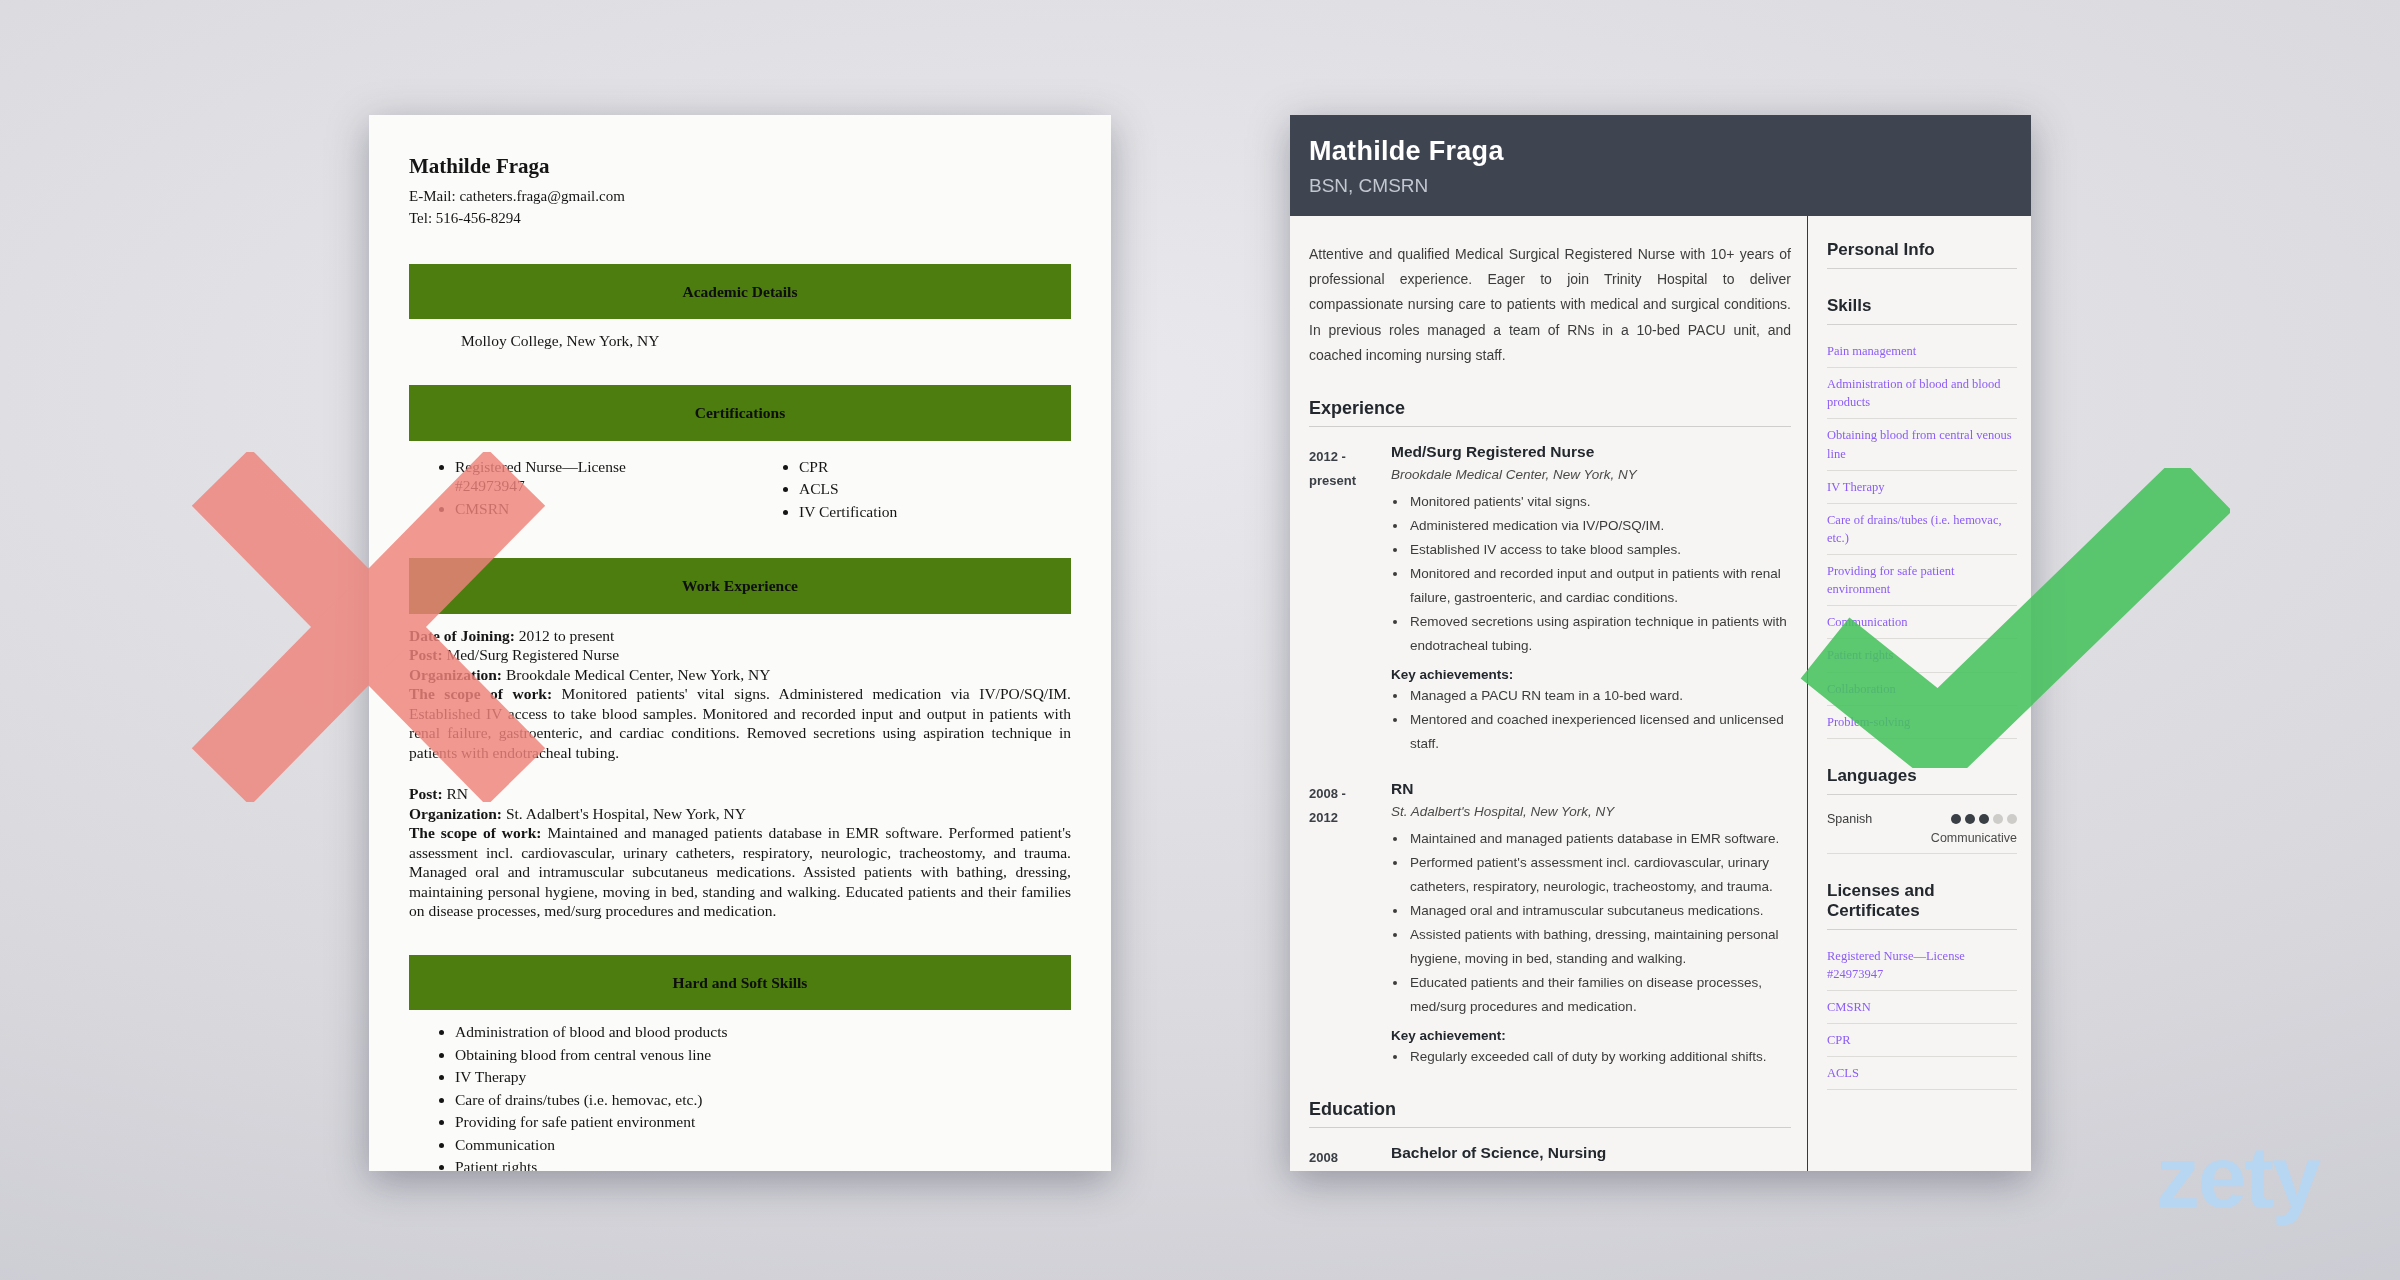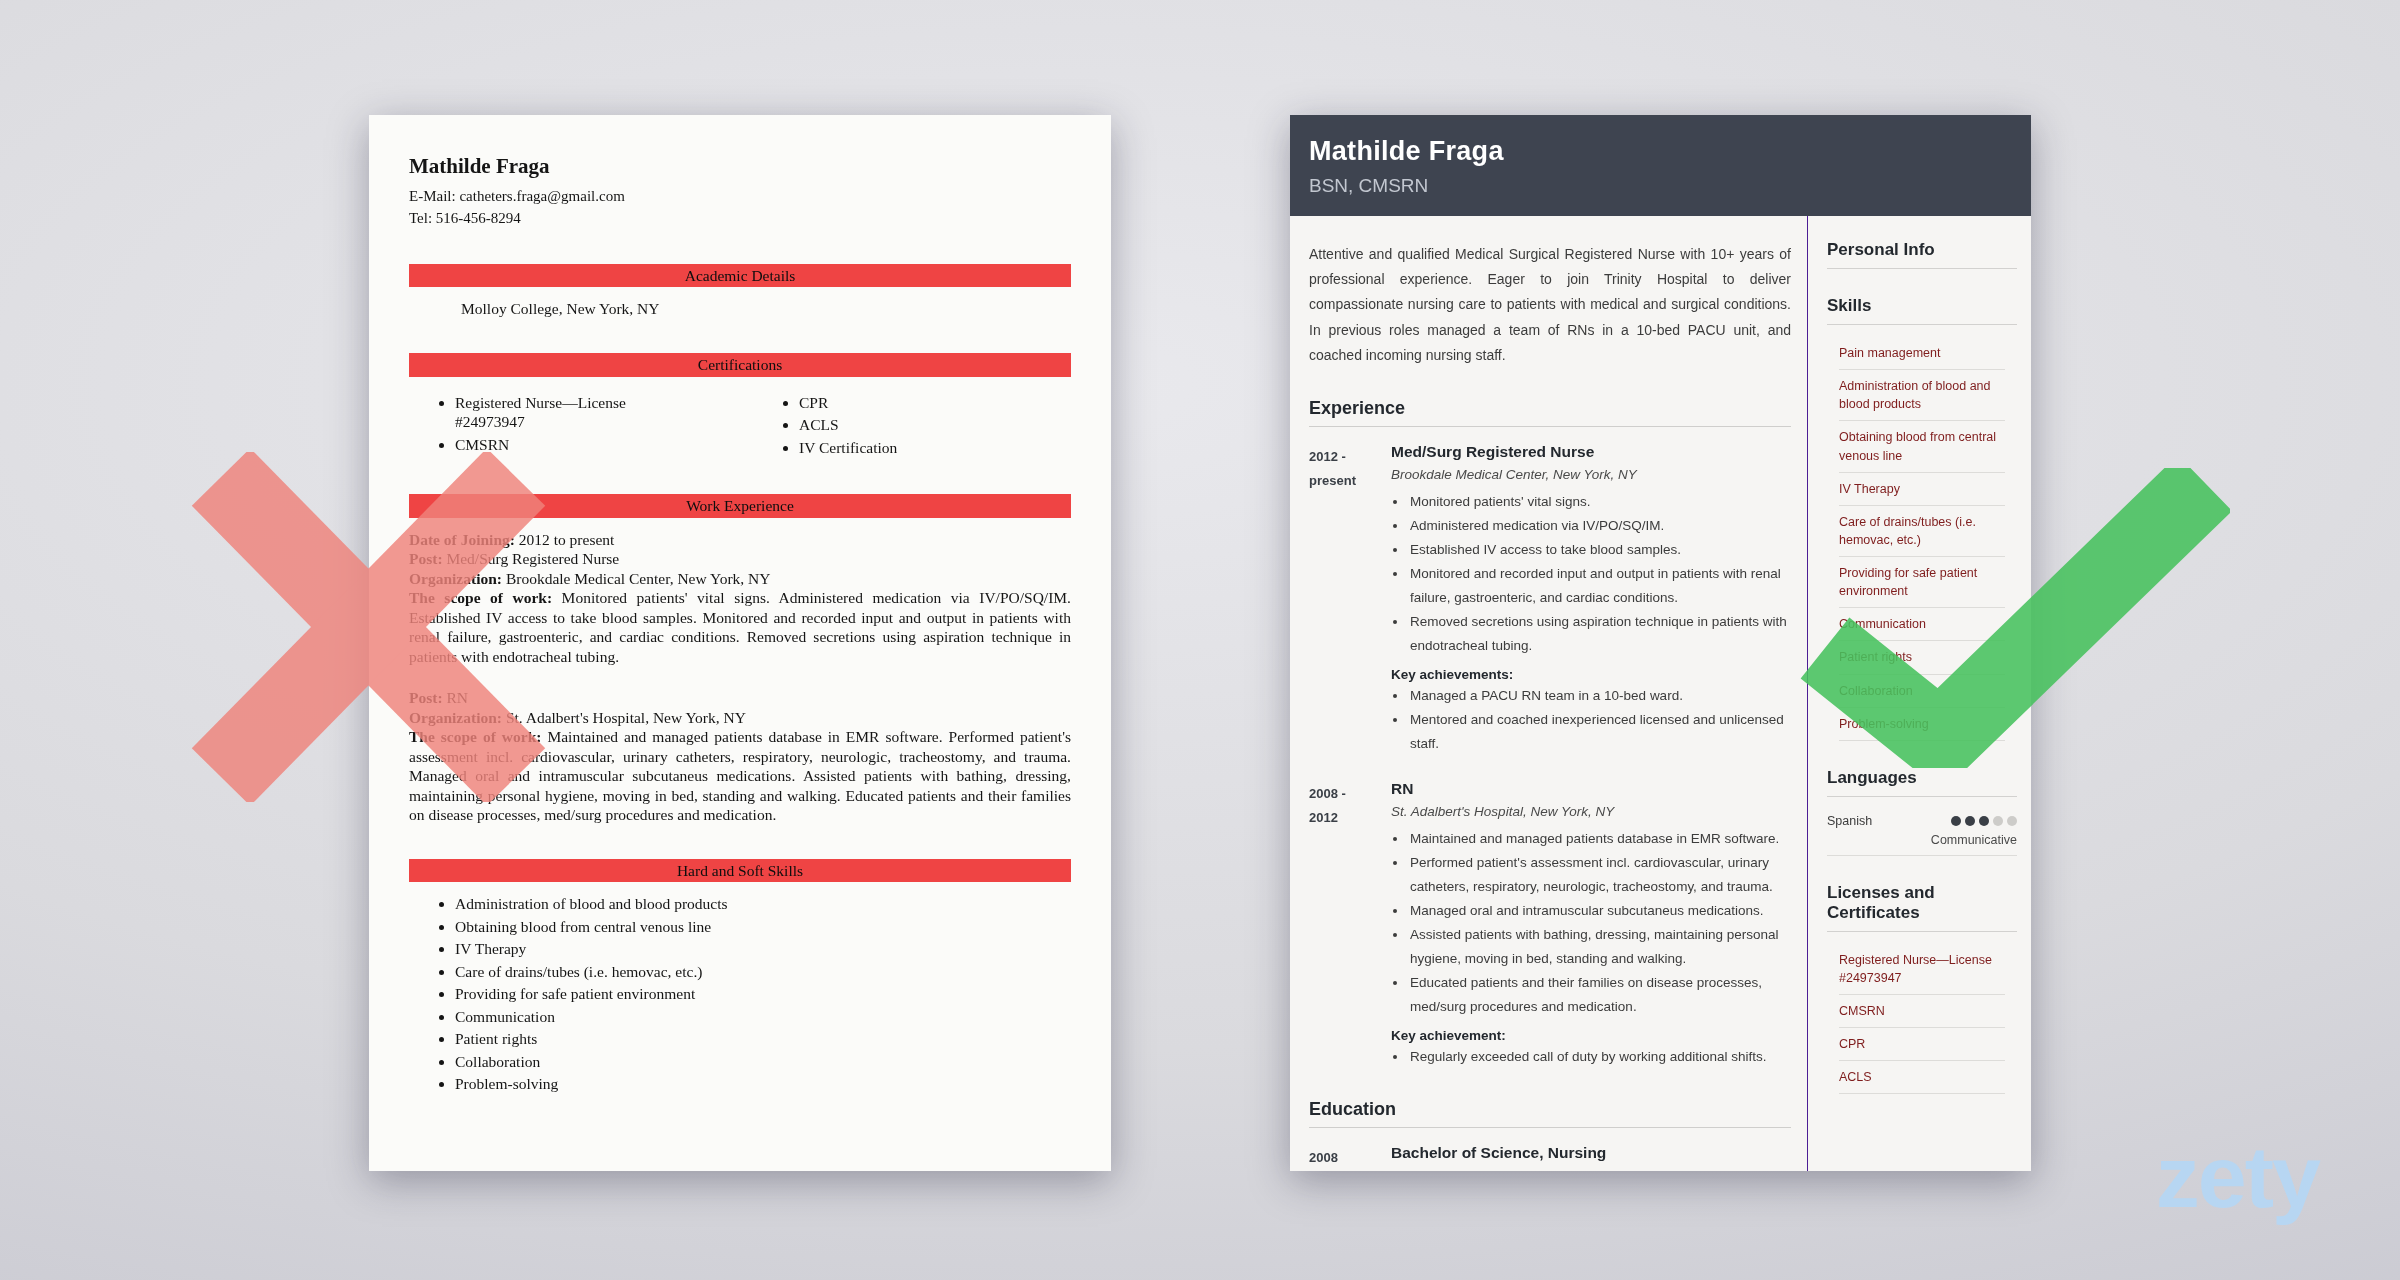--- a/index.html
+++ b/index.html
@@ -10,22 +10,22 @@
   }
   
   .lr{
     position:absolute;left:369px;top:115px;width:742px;height:1056px;box-sizing:border-box;
     background:#fbfbf9;box-shadow:0 10px 38px rgba(30,30,55,.35);
     padding:38px 40px;overflow:hidden;
     font-family:"Liberation Serif", serif;color:#151515;font-size:15.5px;line-height:1.26;
   }
   .lr-name{font-size:21px;font-weight:bold;margin:0 0 7px;}
   .lr-contact{font-size:15px;line-height:1.45;margin-bottom:18px;}
-  .lr-bar{background:#ef4444;color:#0e0e0e;text-align:center;font-weight:normal;font-size:15.5px;
-    padding:2px 0;margin:34px 0 12px;}
+  .lr-bar{background:#4d7c0f;color:#0e0e0e;text-align:center;font-weight:bold;font-size:15.5px;
+    padding:18px 0;margin:34px 0 12px;}
   .lr-degree{margin:12px 0 2px;}
   .lr-school{margin:0 0 0 52px;}
   .lr-cols{display:flex;margin-top:4px;}
   .lr-ul{margin:4px 0 0;padding-left:46px;}
   .lr-ul li{margin-bottom:3px;}
   .lr-cols .c1{width:352px;box-sizing:border-box;}
   .lr-cols .c1 li{max-width:200px;}
   .lr-cols .c2{flex:1;padding-left:38px;}
   .lr-job{margin-bottom:22px;}
   .lr-field{margin:0;text-align:justify;}
@@ -52,21 +52,21 @@
   .rr-ul{margin:0;padding-left:17px;font-size:13.5px;line-height:1.78;color:#3c3c3c;}
   .rr-ul li{padding-left:2px;}
   .rr-key{font-size:13.5px;font-weight:bold;color:#23282e;margin:9px 0 2px;}
   .rr-school2{font-size:13.5px;color:#3c3c3c;margin:7px 0 0;}
   .sb-h{font-size:17px;font-weight:bold;color:#23282e;border-bottom:1px solid #d2d1cf;
     padding-bottom:8px;margin:27px 0 10px;}
   .sb-h:first-child{margin-top:0;}
   .sb-field{margin-bottom:11px;}
   .sb-label{font-size:13px;font-weight:bold;color:#2b3036;margin-bottom:4px;}
   .sb-value{font-size:12.5px;color:#4a4a4a;}
-  .sb-list{list-style:none;margin:12px;padding:0;font-size:12.5px;color:#7f1d1d;}
+  .sb-list{list-style:none;margin:0;padding:0;font-size:12.5px;color:#8b5cf6;font-family:Liberation Serif, serif;}
   .sb-list li{padding:7px 0;border-bottom:1px solid #dddcd9;line-height:1.45;}
   .sb-lang-row{display:flex;justify-content:space-between;align-items:center;padding:7px 0 5px;font-size:12.5px;color:#3c3c3c;}
   .sb-dots{display:flex;gap:4px;align-items:center;}
   .dot{width:10px;height:10px;border-radius:50%;background:#cdccc9;display:inline-block;}
   .dot.filled{background:#3a3f46;}
   .sb-lang-level{text-align:right;font-size:12.5px;color:#4a4a4a;padding-bottom:8px;border-bottom:1px solid #dddcd9;}
   
   .x-mark{position:absolute;left:191px;top:452px;width:355px;height:350px;opacity:.82;z-index:5;}
   .check-mark{position:absolute;left:1800px;top:468px;width:430px;height:300px;opacity:.88;z-index:5;}
   .zety{position:absolute;right:81px;bottom:52px;font-size:88px;font-weight:bold;letter-spacing:-2px;

